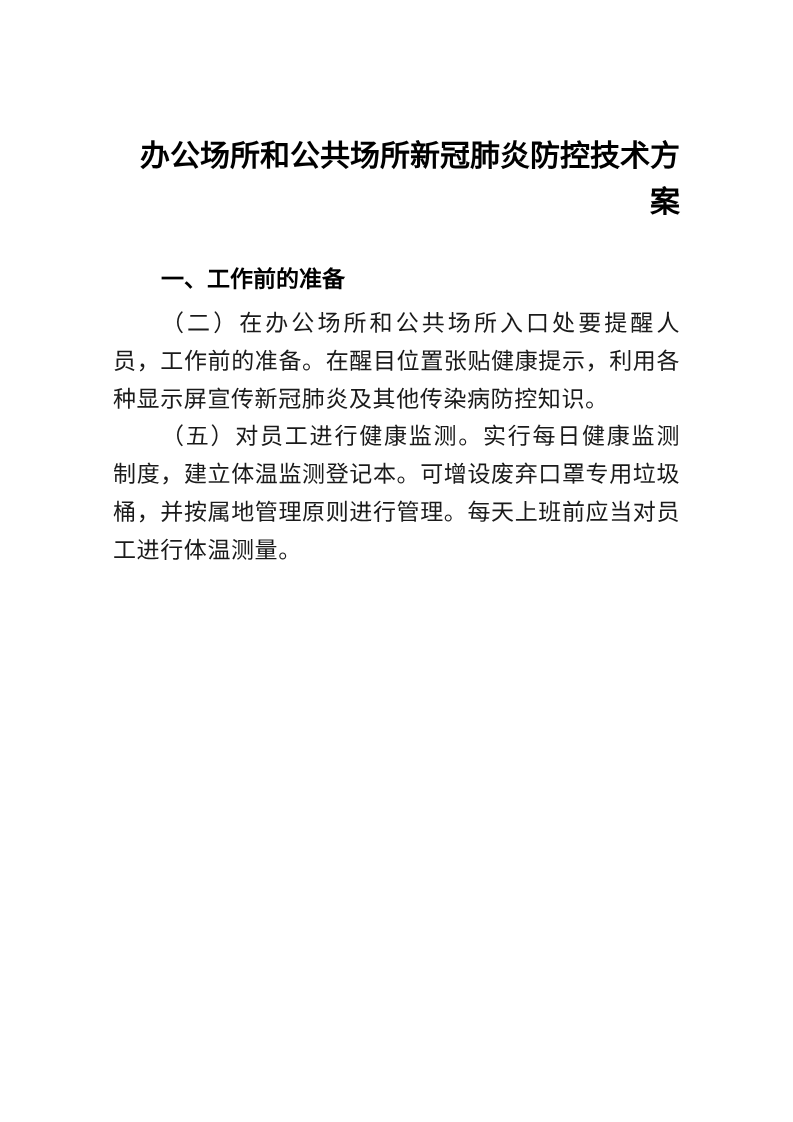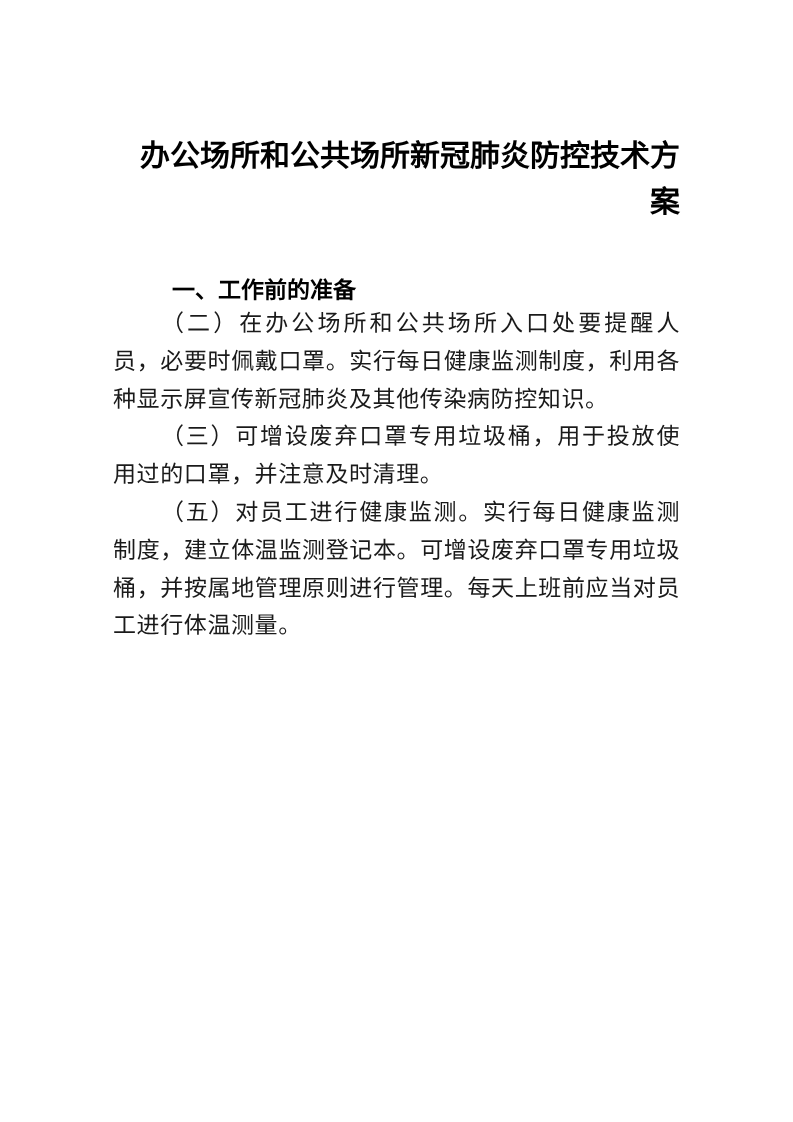--- a/index.html
+++ b/index.html
@@ -44,21 +44,21 @@
     font-weight: bold;
     font-size: 30px;
     line-height: 46px;
     letter-spacing: 0px;
     color: #000000;
     word-break: break-all;
   }
 
   
   .section-heading {
-    margin: 11px;
+    margin: 0;
     padding: 0;
     position: absolute;
     left: 0;
     top: 262px;
     width: 567px;
     text-indent: 48px;
     font-family: "DejaVu Sans", "Liberation Sans", sans-serif;
     font-weight: bold;
     font-size: 23px;
     line-height: 34px;
@@ -91,19 +91,18 @@
 <body>
 
 <div class="page">
   <div class="content">
 
     <h1 class="doc-title">办公场所和公共场所新冠肺炎防控技术方案</h1>
 
     <h2 class="section-heading">一、工作前的准备</h2>
 
     <div class="body-block">
-      <p class="para">（二）在办公场所和公共场所入口处要提醒人员，必要时佩戴口罩。实行每日健康监测制度，利用各种显示屏宣传新冠肺炎及其他传染病防控知识。</p>
-      <p class="para">（三）可增设废弃口罩专用垃圾桶，用于投放使用过的口罩，并注意及时清理。</p>
+      <p class="para">（二）在办公场所和公共场所入口处要提醒人员，工作前的准备。在醒目位置张贴健康提示，利用各种显示屏宣传新冠肺炎及其他传染病防控知识。</p>
       <p class="para">（五）对员工进行健康监测。实行每日健康监测制度，建立体温监测登记本。可增设废弃口罩专用垃圾桶，并按属地管理原则进行管理。每天上班前应当对员工进行体温测量。</p>
     </div>
 
   </div>
 </div>
 
 </body></html>

